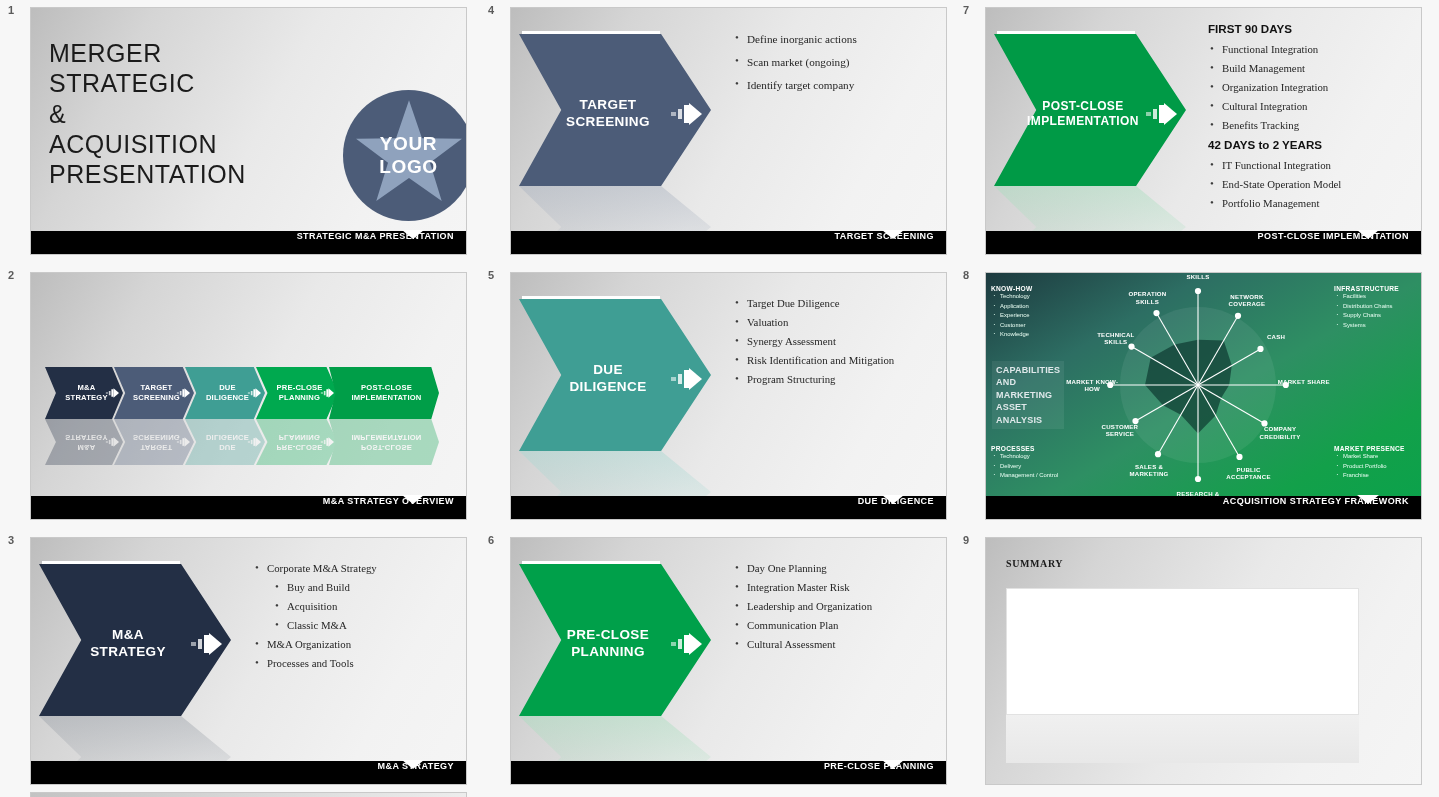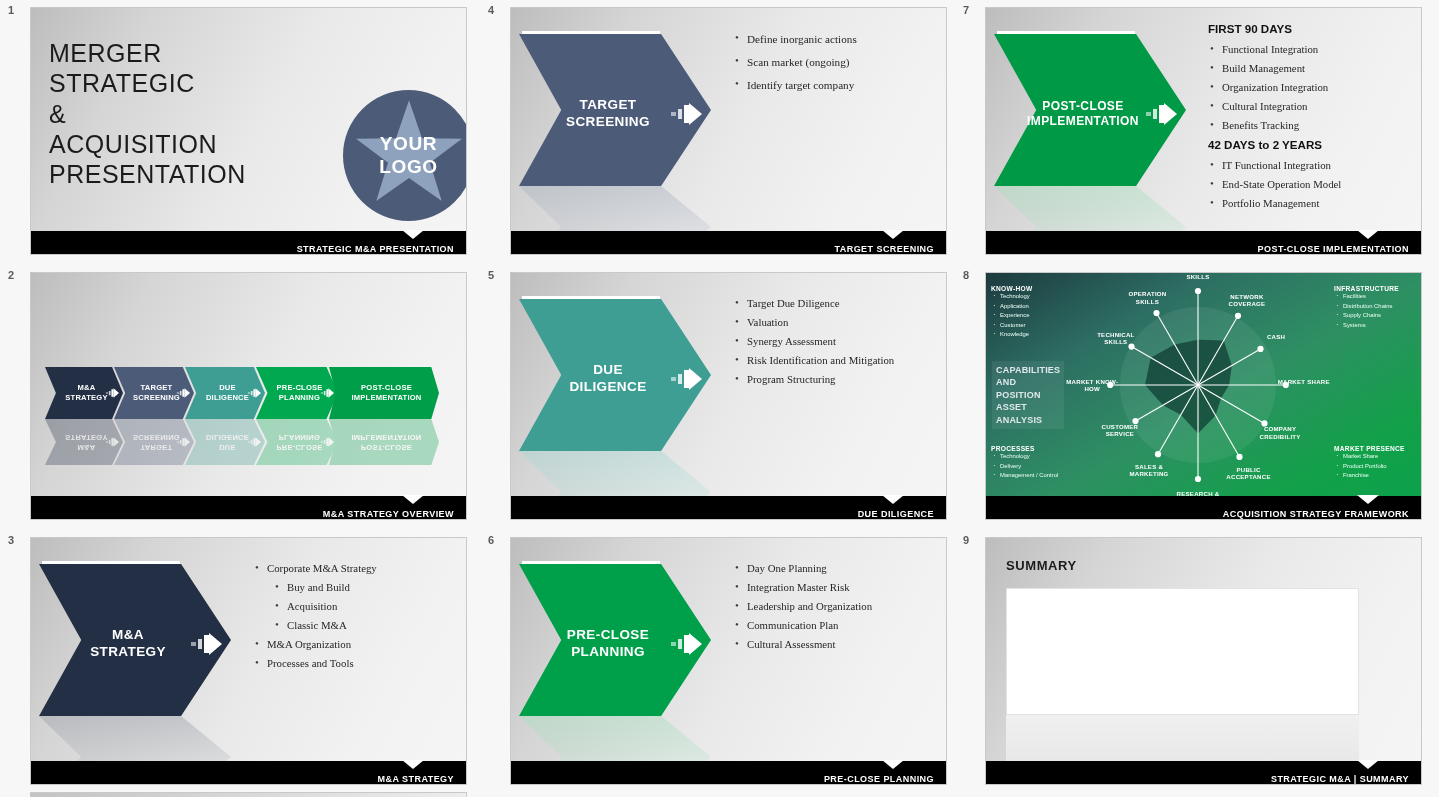--- a/index.html
+++ b/index.html
@@ -29,21 +29,21 @@
     width: 437px; height: 248px;
     border: 1px solid #c9c9c9;
     background: linear-gradient(118deg,#bdbdbd 0%, #d5d5d5 22%, #e9e9e9 52%, #f2f2f2 78%, #f5f5f5 100%);
     overflow: hidden;
   }
 
   
   .footer {
     position: absolute; left: 0; right: 0; bottom: 0;
     height: 23px; background: #000;
-    display: flex; align-items: flex-end; justify-content: flex-end;
+    display: flex; align-items: flex-start; justify-content: flex-end;
   }
   .footer-label {
     color: #fff; font-size: 9px; font-weight: bold;
     letter-spacing: .45px; padding-right: 12px;
     font-family: "Liberation Sans", sans-serif;
     white-space: nowrap;
   }
   .footer-notch {
     position: absolute; right: 42px; top: -1px;
     width: 0; height: 0;
@@ -160,22 +160,22 @@
   .rl-center-title {
     position: absolute; left: 6px; top: 88px; width: 72px;
     font-size: 9px; font-weight: bold; color: #dfe8ea; line-height: 1.38;
     background: rgba(255,255,255,0.07); padding: 3px 4px;
     letter-spacing: .2px;
   }
 
   
   .sum-title {
     position: absolute; left: 20px; top: 20px;
-    font-size: 13px; font-weight: bold; color: #1b1b1b; letter-spacing: .6px;
-    font-family: Liberation Sans, sans-serif;
+    font-size: 10px; font-weight: bold; color: #1b1b1b; letter-spacing: .6px;
+    font-family: Liberation Serif, serif;
   }
   .sum-box {
     position: absolute; left: 20px; top: 50px; width: 353px; height: 127px;
     background: #ffffff; border: 1px solid #e2e2e2;
   }
   .sum-shadow {
     position: absolute; left: 20px; top: 177px; width: 353px; height: 48px;
     background: linear-gradient(#f0f0f0,#e8e8e8);
   }
 
@@ -546,21 +546,21 @@
           <div class="rl-item">Technology</div>
           <div class="rl-item">Delivery</div>
           <div class="rl-item">Management / Control</div>
         </div>
         <div class="rl" style="left: 348px; top: 172px;">
           <div class="rl-head">MARKET PRESENCE</div>
           <div class="rl-item">Market Share</div>
           <div class="rl-item">Product Portfolio</div>
           <div class="rl-item">Franchise</div>
         </div>
-        <div class="rl-center-title">CAPABILITIES AND POSITION ASSET ANALYSIS</div>
+        <div class="rl-center-title">CAPABILITIES AND MARKETING ASSET ANALYSIS</div>
         <div class="rl-spoke" style="width: 56px; left: 184px; top: -7px;">DISTRIBUTION SKILLS</div>
         <div class="rl-spoke" style="width: 56px; left: 232.98px; top: 20.1642px;">NETWORK COVERAGE</div>
         <div class="rl-spoke" style="width: 56px; left: 262.081px; top: 59.92px;">CASH</div>
         <div class="rl-spoke" style="width: 56px; left: 289.76px; top: 105px;">MARKET SHARE</div>
         <div class="rl-spoke" style="width: 56px; left: 266.134px; top: 152.42px;">COMPANY CREDIBILITY</div>
         <div class="rl-spoke" style="width: 56px; left: 234.54px; top: 192.538px;">PUBLIC ACCEPTANCE</div>
         <div class="rl-spoke" style="width: 56px; left: 184px; top: 217px;">RESEARCH &amp; DEVELOPMENT</div>
         <div class="rl-spoke" style="width: 56px; left: 135.02px; top: 189.836px;">SALES &amp; MARKETING</div>
         <div class="rl-spoke" style="width: 56px; left: 105.919px; top: 150.08px;">CUSTOMER SERVICE</div>
         <div class="rl-spoke" style="width: 56px; left: 78.24px; top: 105px;">MARKET KNOW-HOW</div>
@@ -571,20 +571,16 @@
           <div class="footer-label">ACQUISITION STRATEGY FRAMEWORK</div>
         </div>
       </div>
     </div>
     <div class="slide-cell" style="left: 955px; top: 530px; width: 484px; height: 265px;">
       <div class="slide-num">9</div>
       <div class="slide" style="left: 30px;">
         <div class="sum-title">SUMMARY</div>
         <div class="sum-shadow"></div>
         <div class="sum-box"></div>
-        <div class="footer">
-          <div class="footer-notch"></div>
-          <div class="footer-label">STRATEGIC M&amp;A | SUMMARY</div>
-        </div>
       </div>
     </div>
     <div class="partial-slide"></div>
   </div>
 
 </body></html>

